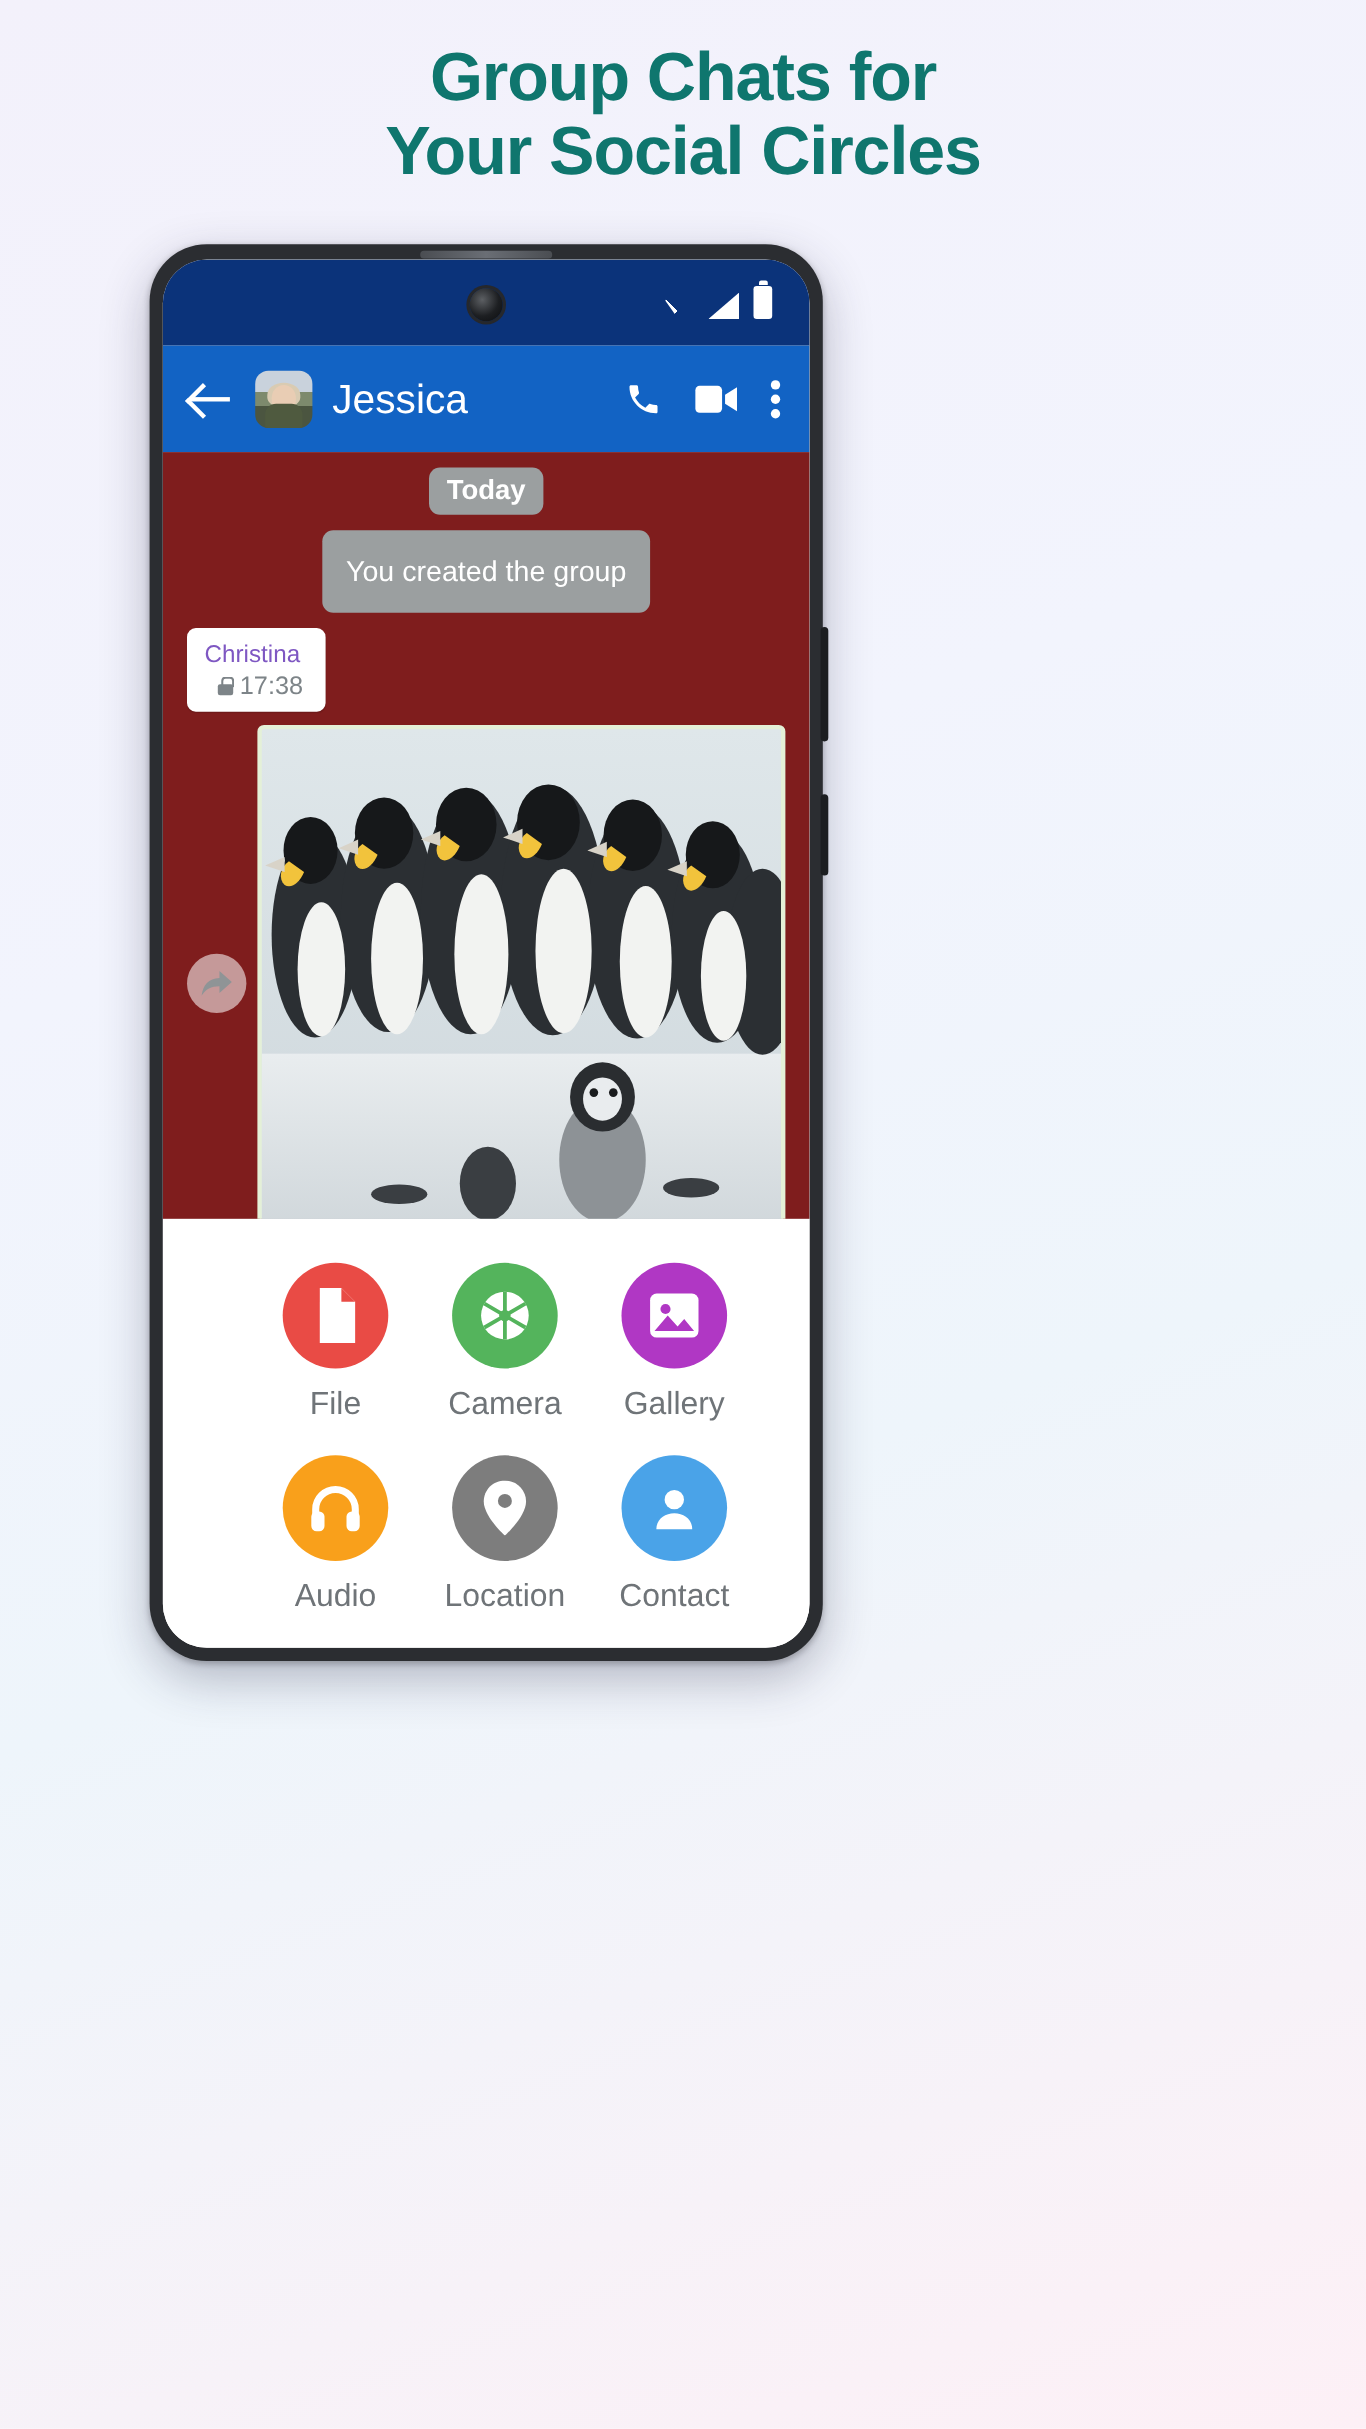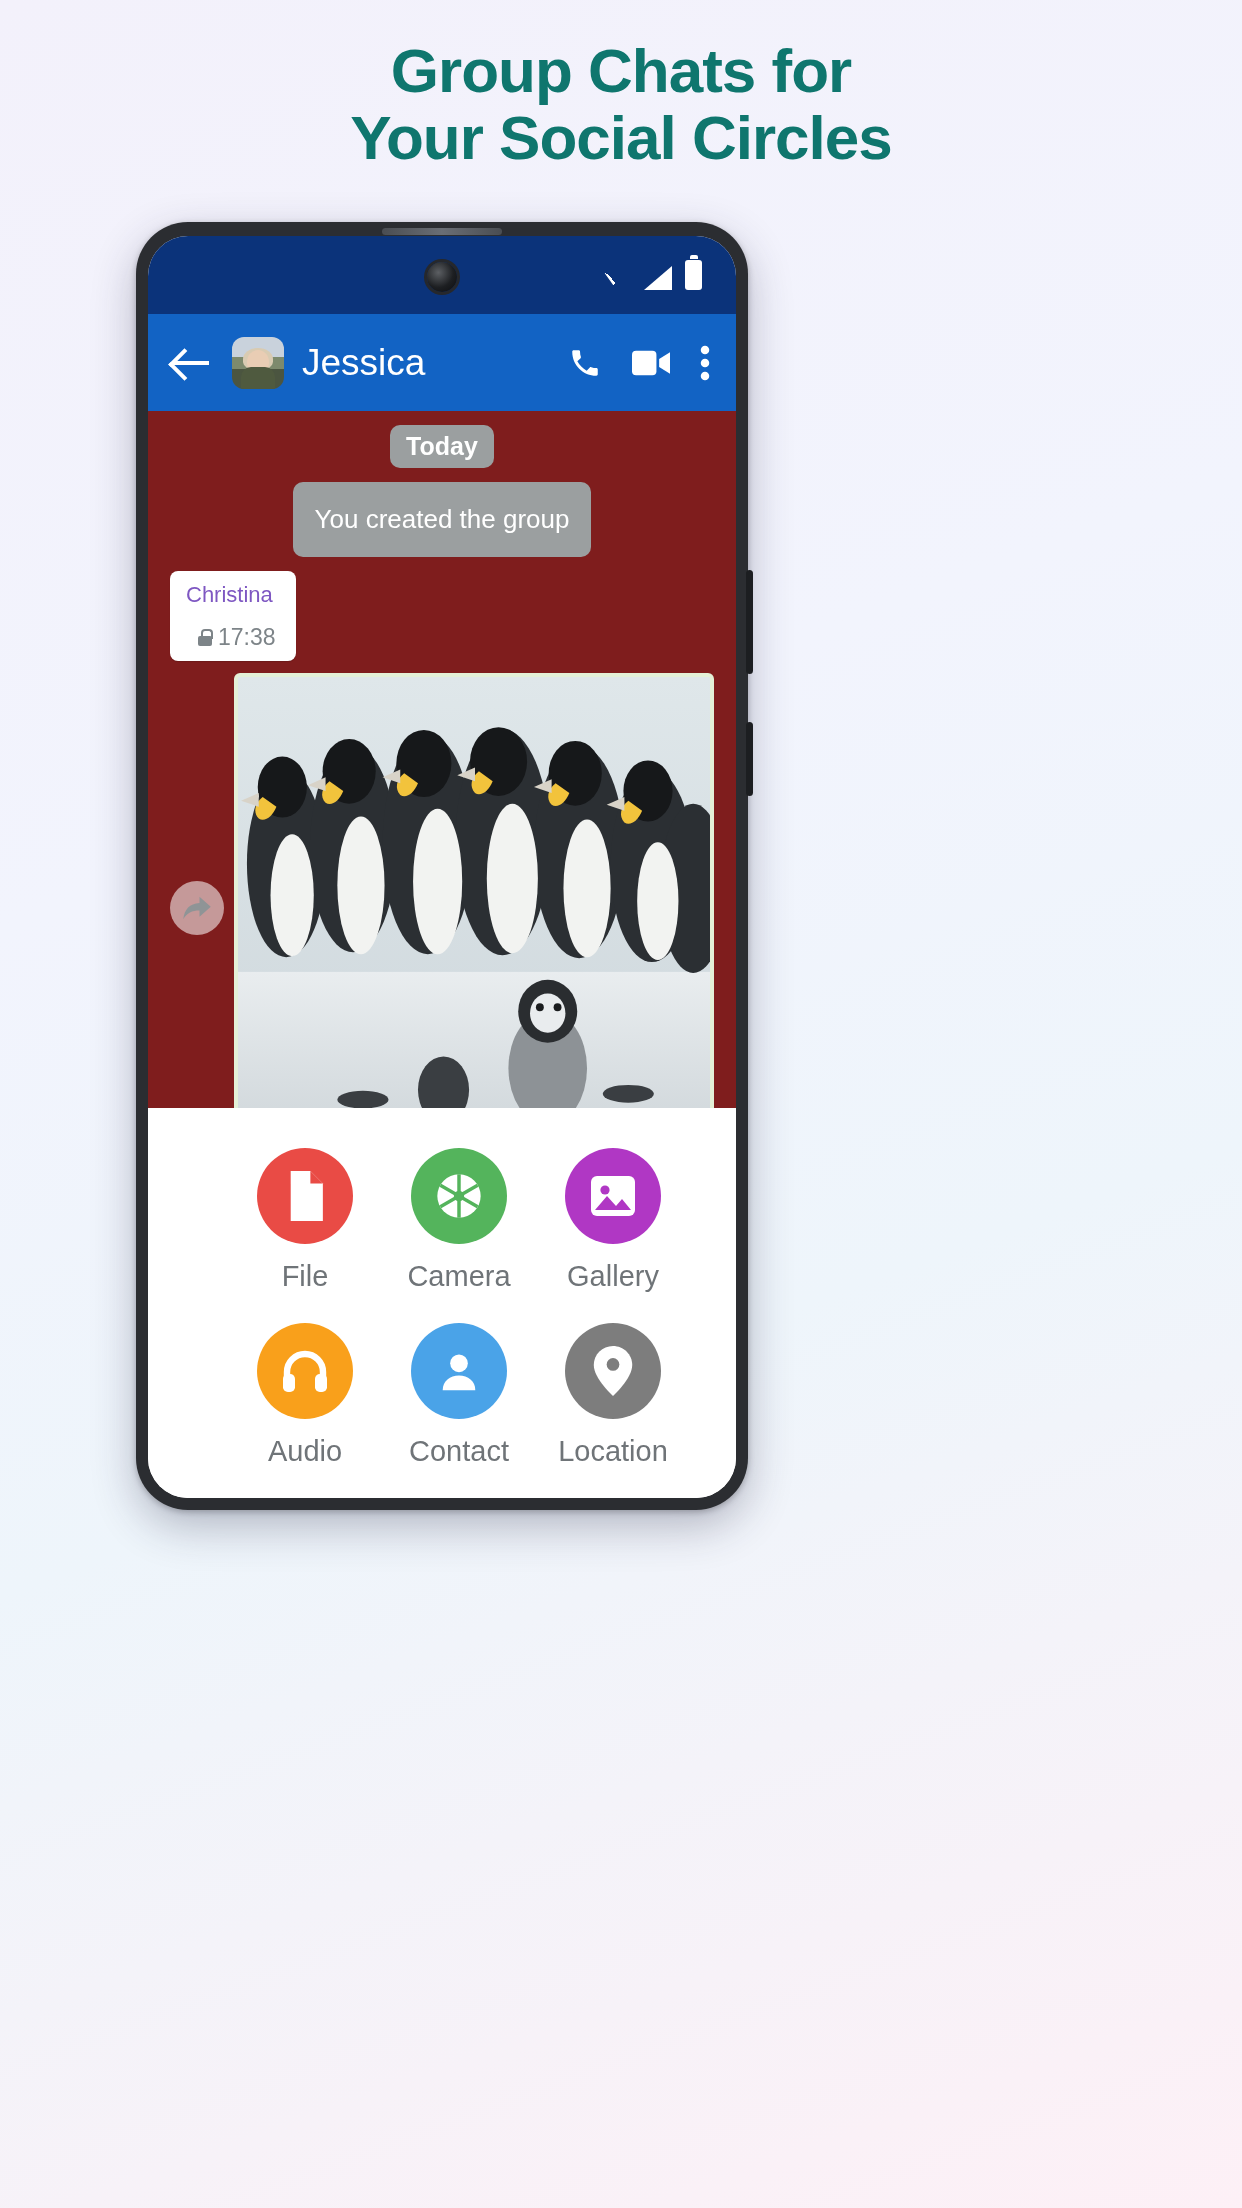--- a/index.html
+++ b/index.html
@@ -140,21 +140,21 @@
   }
   .row-left{ display:flex; padding:0 0 0 22px; margin-bottom:12px; }
   .row-left .bubble{ max-width:516px; }
   .sender{ font-size:22px; margin-bottom:2px; line-height:1.1; }
   .sender.purple{ color:#7e57c2; }
   .msg-text{
     font-size:31px; color:#111; line-height:1.22; padding-right:4px;
   }
   .meta{
     display:inline-flex; align-items:center; gap:6px;
-    font-size:23px; color:#7d8488; float:right; margin-top:14px; margin-left:12px;
+    font-size:23px; color:#7d8488; float:right; margin-top:0; margin-left:12px;
   }
   .lock{
     width:14px; height:17px; position:relative; display:inline-block;
   }
   .lock:before{
     content:""; position:absolute; bottom:0; left:0; width:14px; height:10px;
     border-radius:2px; background:#7d8488;
   }
   .lock:after{
     content:""; position:absolute; top:0; left:3px; width:8px; height:8px;
@@ -396,36 +396,36 @@
             <svg width="48" height="46" viewBox="0 0 24 23">
               <path d="M3 16v-4a9 9 0 0 1 18 0v4" fill="none" stroke="#fff" stroke-width="3.2"></path>
               <rect x="1" y="13" width="6" height="9" rx="2.4" fill="#fff"></rect>
               <rect x="17" y="13" width="6" height="9" rx="2.4" fill="#fff"></rect>
             </svg>
           </div>
           <div class="tile-label">Audio</div>
         </div>
 
         <div class="tile">
+          <div class="circle" style="background:#7d7d7d">
+            <svg width="40" height="50" viewBox="0 0 20 26">
+              <path d="M10 0C4.5 0 0 4.4 0 9.9 0 17 10 26 10 26s10-9 10-16.1C20 4.4 15.5 0 10 0z" fill="#fff"></path>
+              <circle cx="10" cy="9.6" r="3.3" fill="#7d7d7d"></circle>
+            </svg>
+          </div>
+          <div class="tile-label">Location</div>
+        </div>
+
+        <div class="tile">
           <div class="circle" style="background:#4aa3e8">
             <svg width="46" height="46" viewBox="0 0 24 24">
               <circle cx="12" cy="8" r="4.6" fill="#fff"></circle>
               <path d="M3.5 22c0-4.7 3.8-7.6 8.5-7.6s8.5 2.9 8.5 7.6z" fill="#fff"></path>
             </svg>
           </div>
           <div class="tile-label">Contact</div>
         </div>
 
-        <div class="tile">
-          <div class="circle" style="background:#7d7d7d">
-            <svg width="40" height="50" viewBox="0 0 20 26">
-              <path d="M10 0C4.5 0 0 4.4 0 9.9 0 17 10 26 10 26s10-9 10-16.1C20 4.4 15.5 0 10 0z" fill="#fff"></path>
-              <circle cx="10" cy="9.6" r="3.3" fill="#7d7d7d"></circle>
-            </svg>
-          </div>
-          <div class="tile-label">Location</div>
-        </div>
-
       </div>
     </div>
 
   </div>
 </div>
 
 </body></html>

